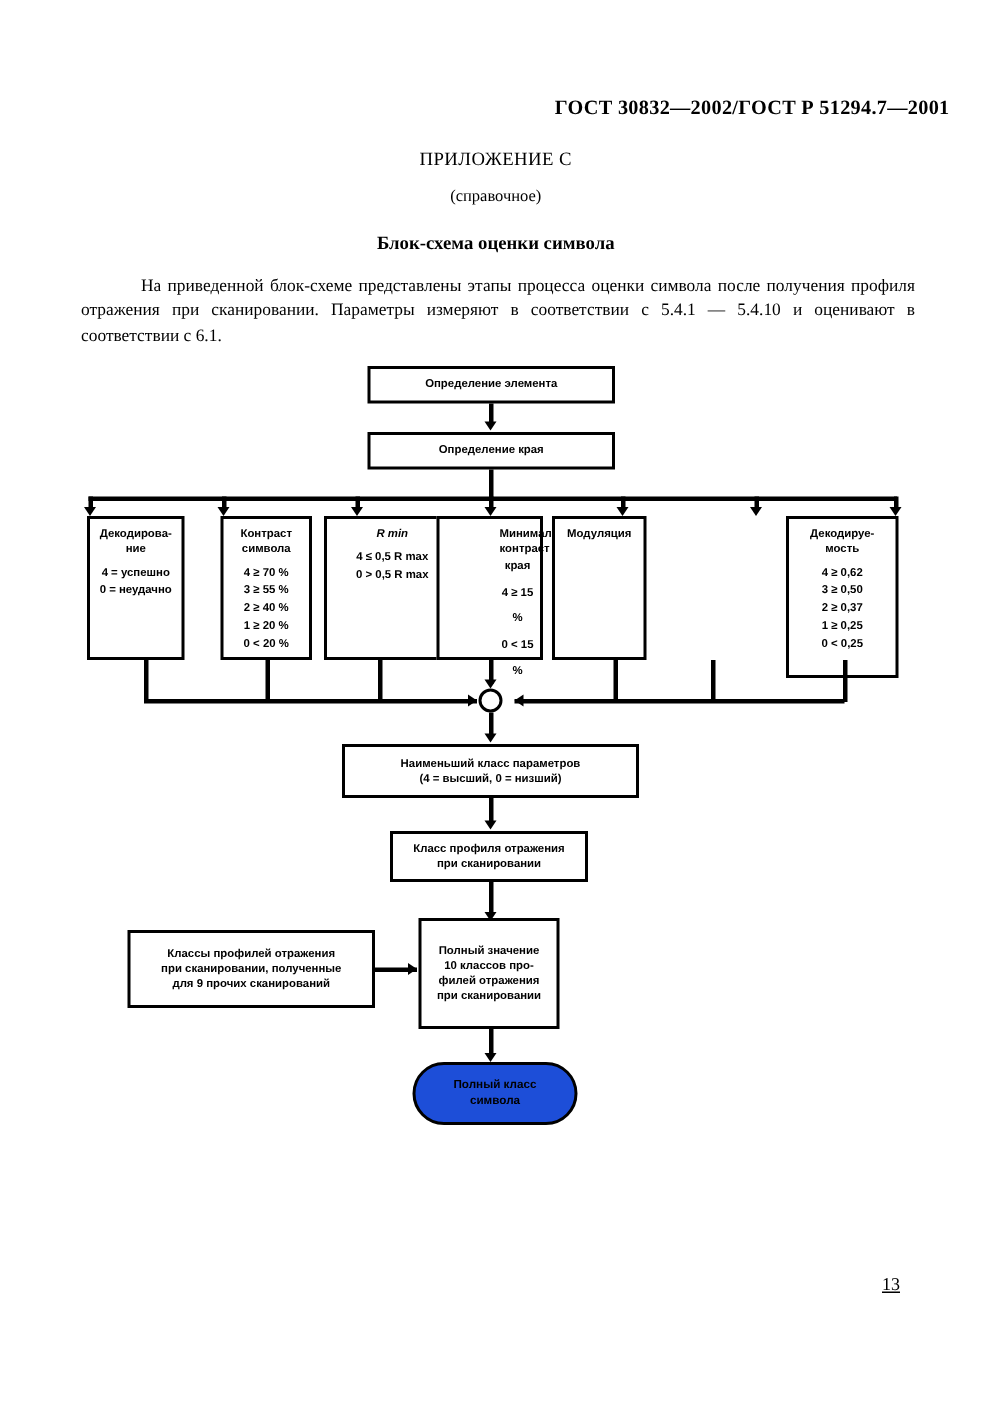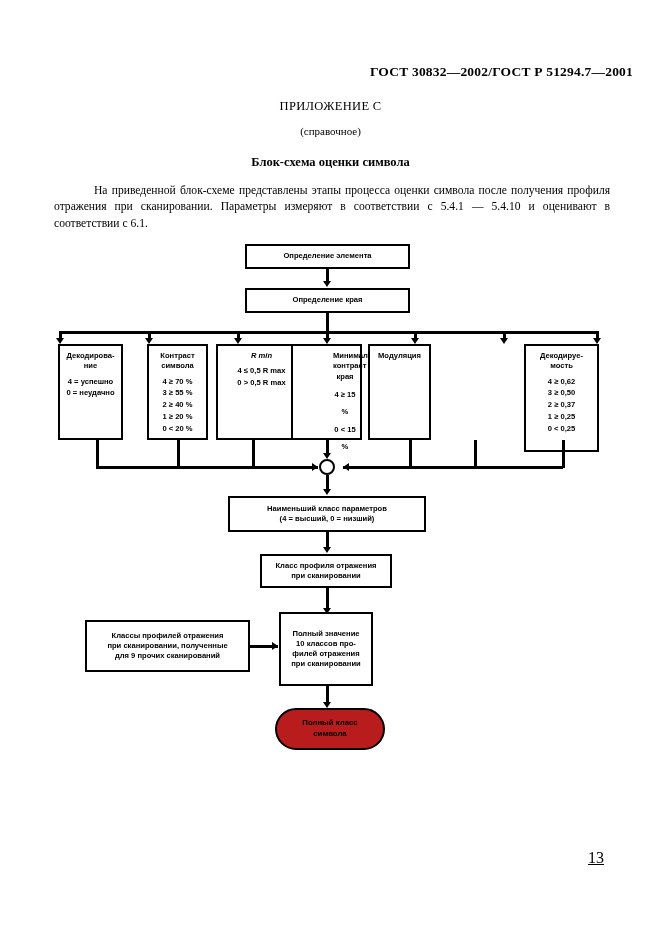--- a/index.html
+++ b/index.html
@@ -60,21 +60,21 @@
     font-size: 11.6px;
     line-height: 1.42;
     text-align: justify;
     text-indent: 40px;
   }
 
   .page-number {
     position: absolute;
     top: 849px;
     left: 588px;
-    font-size: 16px;
+    font-size: 12px;
     text-decoration: underline;
   }
 
   
   #flowchart {
     position: absolute;
     top: 0;
     left: 0;
     width: 661px;
     height: 936px;
@@ -95,21 +95,21 @@
     padding: 2px 3px;
   }
   .fc-box.top-aligned {
     align-items: flex-start;
     padding-top: 5px;
   }
   .fc-term {
     position: absolute;
     border: 2.5px solid #000;
     border-radius: 22px;
-    background: #b91c1c;
+    background: #1d4ed8;
     box-sizing: border-box;
     display: flex;
     align-items: center;
     justify-content: center;
     text-align: center;
     font-family: "Liberation Sans", sans-serif;
     font-weight: bold;
     font-size: 7.8px;
     line-height: 1.4;
   }

